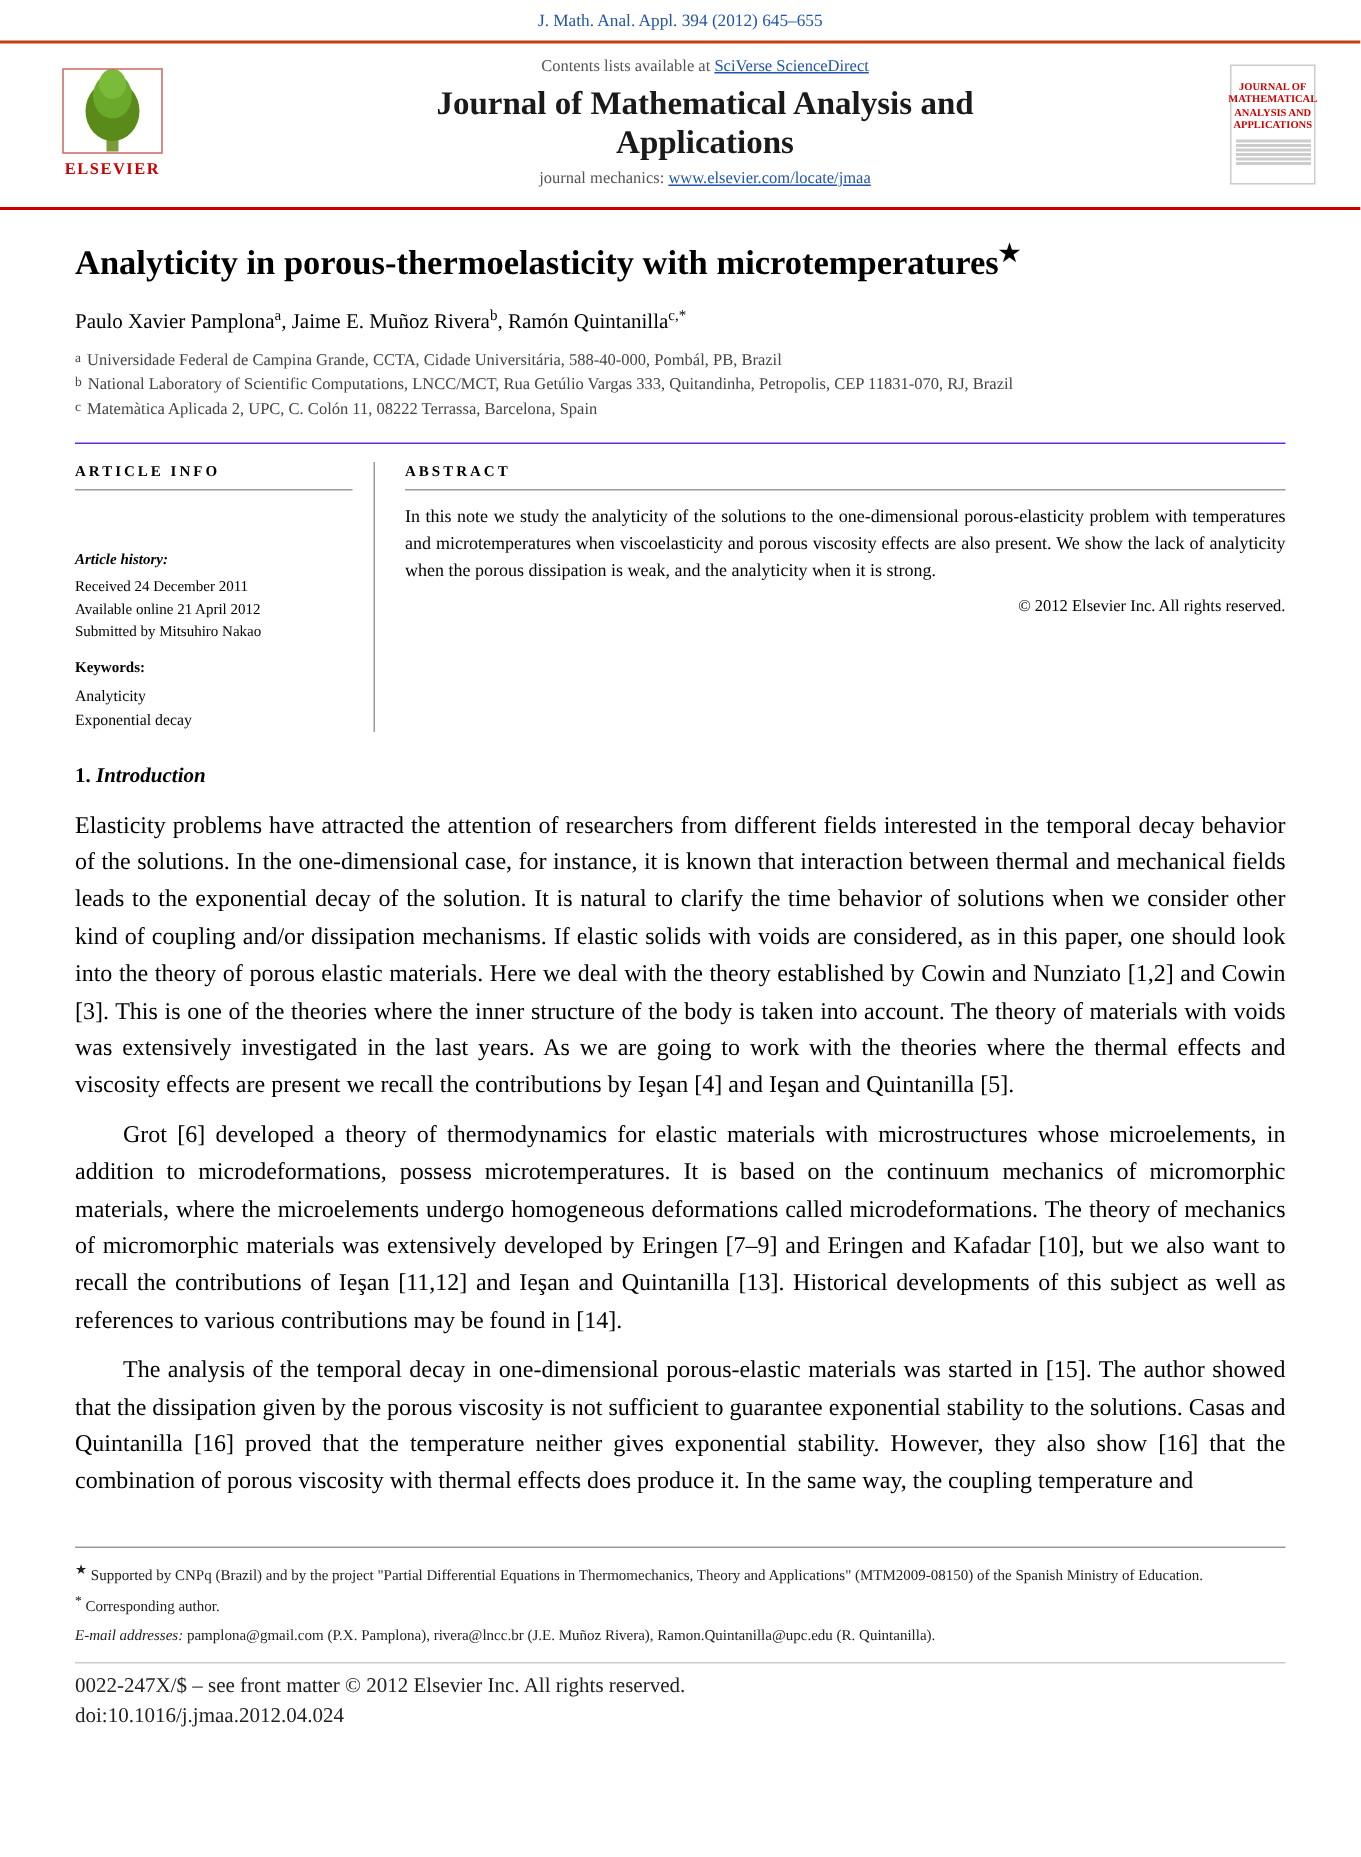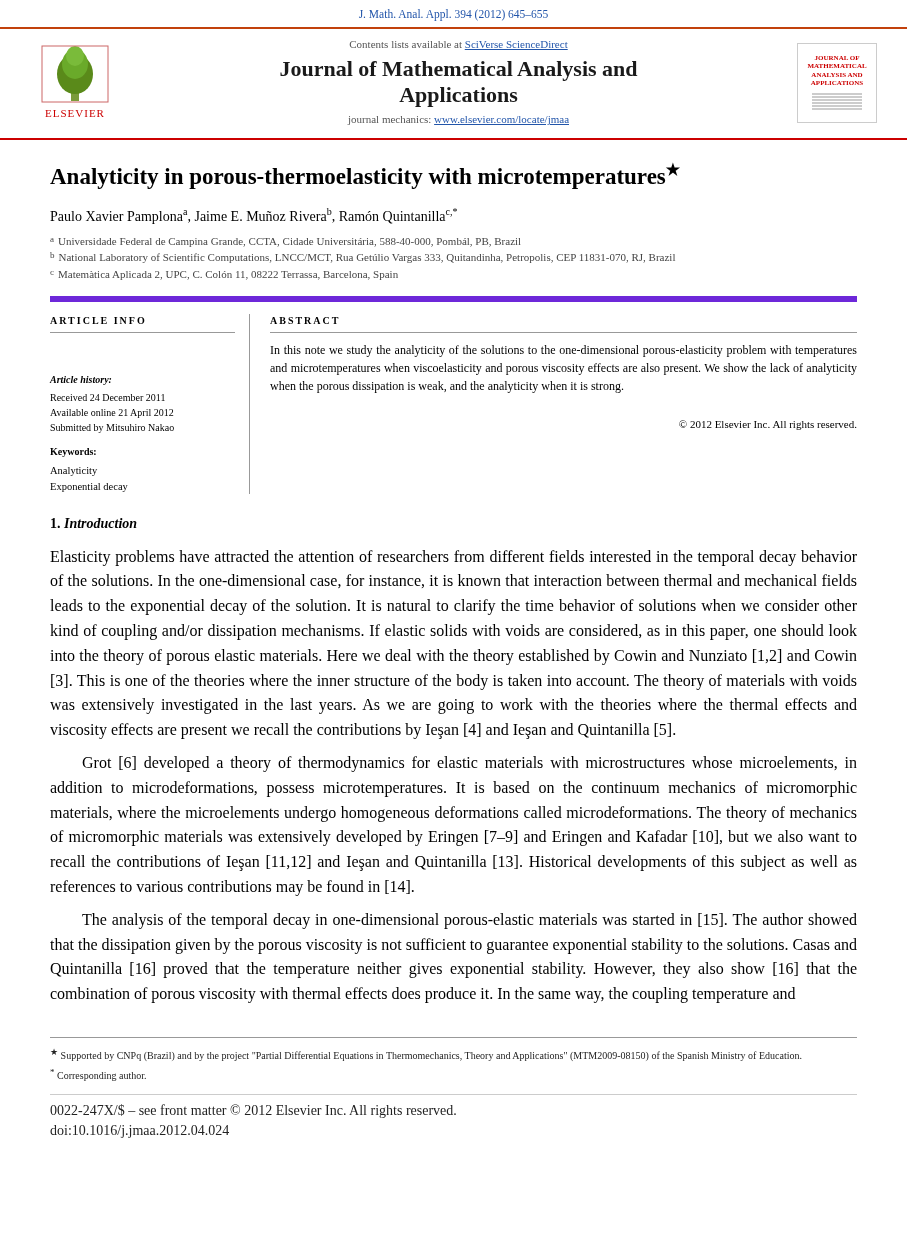--- a/index.html
+++ b/index.html
@@ -36,21 +36,21 @@
       align-items: center;
       min-width: 90px;
     }
     .elsevier-tree {
       width: 70px;
       height: 60px;
     }
     .elsevier-text {
       font-size: 11px;
       color: #c00;
-      font-weight: normal;
+      font-weight: bold;
       letter-spacing: 1px;
       margin-top: 2px;
     }
     .header-center {
       flex: 1;
       text-align: center;
     }
     .sciverse-line {
       font-size: 11px;
       color: #555;
@@ -62,21 +62,21 @@
       color: #1a1a1a;
       font-family: "Times New Roman", serif;
       line-height: 1.2;
     }
     .journal-homepage {
       font-size: 11px;
       color: #555;
       margin-top: 4px;
     }
     .journal-thumb {
-      width: 80px;
+      width: 57px;
       height: 80px;
       border: 1px solid #ccc;
       display: flex;
       flex-direction: column;
       align-items: center;
       justify-content: center;
       background: #fff;
       font-size: 7px;
       text-align: center;
       color: #333;
@@ -146,21 +146,21 @@
     .affil-sup {
       font-size: 9px;
       vertical-align: super;
     }
 
     
     .two-col {
       display: flex;
       gap: 20px;
       margin-bottom: 20px;
-      border-top: 6px solid #6d28d9;
+      border-top: 1px solid #6d28d9;
       padding-top: 12px;
     }
     .left-col {
       width: 200px;
       min-width: 200px;
       border-right: 1px solid #999;
       padding-right: 14px;
     }
     .right-col {
       flex: 1;
@@ -219,21 +219,21 @@
       padding-bottom: 3px;
     }
     .abstract-text {
       font-size: 12px;
       line-height: 1.5;
       text-align: justify;
     }
     .copyright {
       font-size: 11px;
       text-align: right;
-      margin-top: 22px;
+      margin-top: 8px;
       color: #000;
     }
 
     
     .section-title {
       font-size: 14px;
       font-weight: bold;
       color: #000;
       margin: 18px 0 10px;
       font-style: italic;
@@ -394,20 +394,24 @@
 
   <div class="footnotes-area">
     <div class="footnote-item">
       <sup class="footnote-star">★</sup>
       <span>Supported by CNPq (Brazil) and by the project "Partial Differential Equations in Thermomechanics, Theory and Applications" (MTM2009-08150) of the Spanish Ministry of Education.</span>
     </div>
     <div class="footnote-item">
       <sup class="footnote-star">*</sup>
       <span>Corresponding author.</span>
     </div>
+    <div class="footnote-item">
+      <span style="font-style:italic;">E-mail addresses:</span>
+      <span>pamplona@gmail.com (P.X. Pamplona), rivera@lncc.br (J.E. Muñoz Rivera), Ramon.Quintanilla@upc.edu (R. Quintanilla).</span>
+    </div>
   </div>
 
   <div class="footer-info">
     <div>0022-247X/$ – see front matter © 2012 Elsevier Inc. All rights reserved.</div>
     <div>doi:10.1016/j.jmaa.2012.04.024</div>
   </div>
 
 </div>
 
 </body></html>

